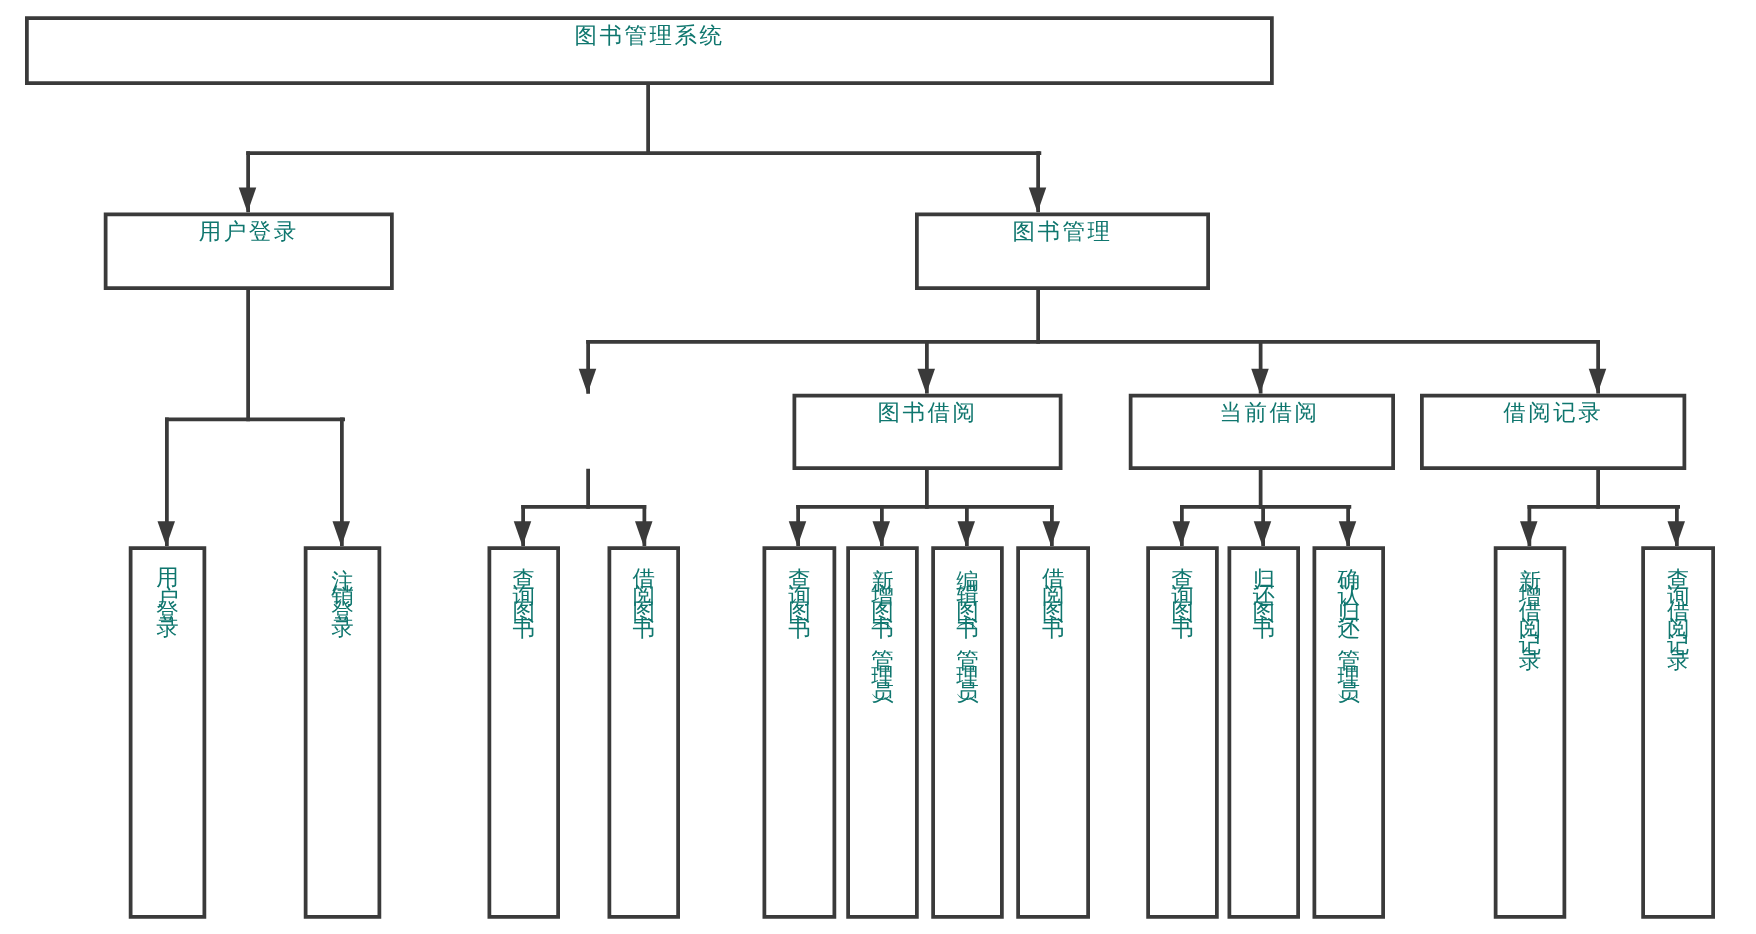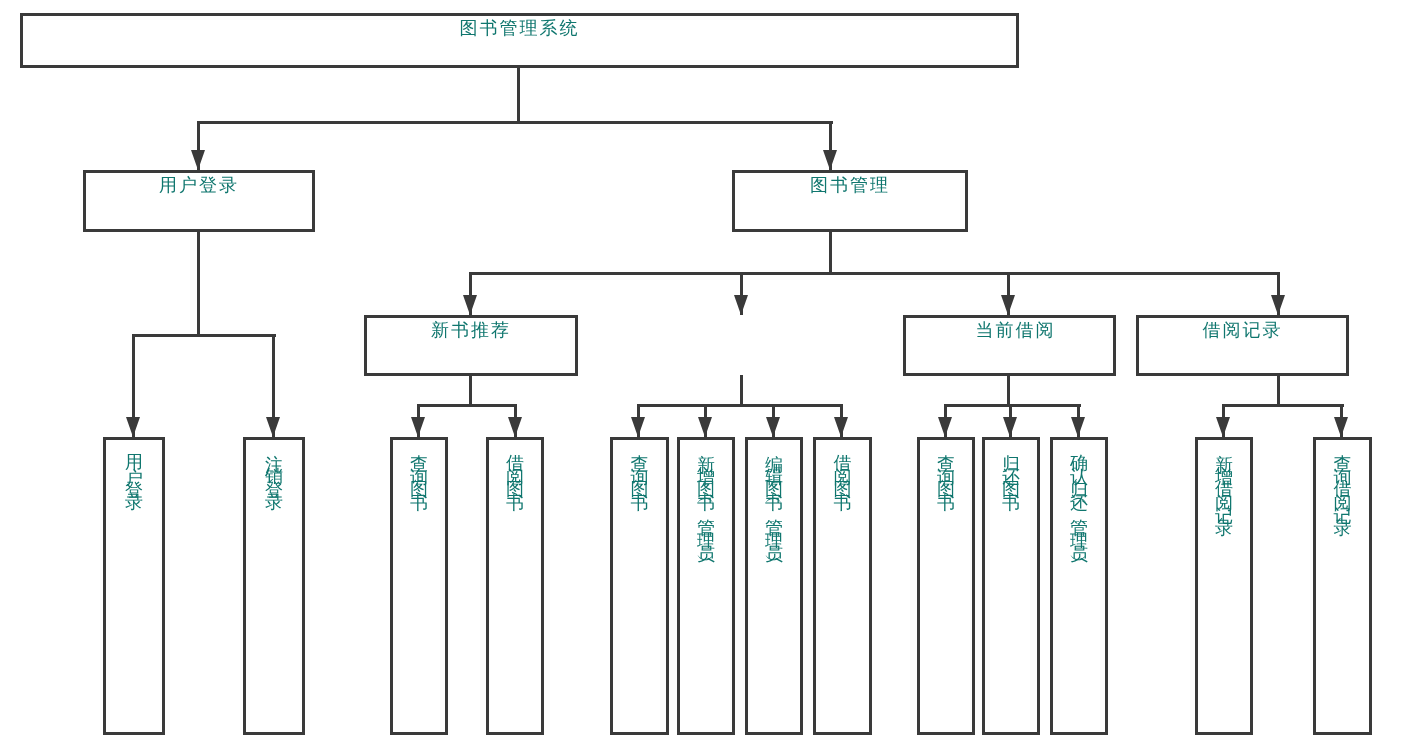--- a/index.html
+++ b/index.html
@@ -115,22 +115,22 @@
     <span>图书管理系统</span>
   </div>
 
   <div class="box h" style="left:83px; top:170px; width:232px; height:62px;">
     <span>用户登录</span>
   </div>
   <div class="box h" style="left:712px; top:170px; width:236px; height:62px;margin-left:20px;">
     <span>图书管理</span>
   </div>
 
-  <div class="box h" style="left:364px; top:315px; width:214px; height:61px;">
-    <span>新书推荐</span>
+  <div class="box h" style="left:634px; top:315px; width:216px; height:61px;">
+    <span>图书借阅</span>
   </div>
   <div class="box h" style="left:903px; top:315px; width:213px; height:61px;padding-left:12px;">
     <span>当前借阅</span>
   </div>
   <div class="box h" style="left:1136px; top:315px; width:213px; height:61px;">
     <span>借阅记录</span>
   </div>
 
   <div class="box v" style="left:103px; width:62px;">
     <span>用户登录</span>

